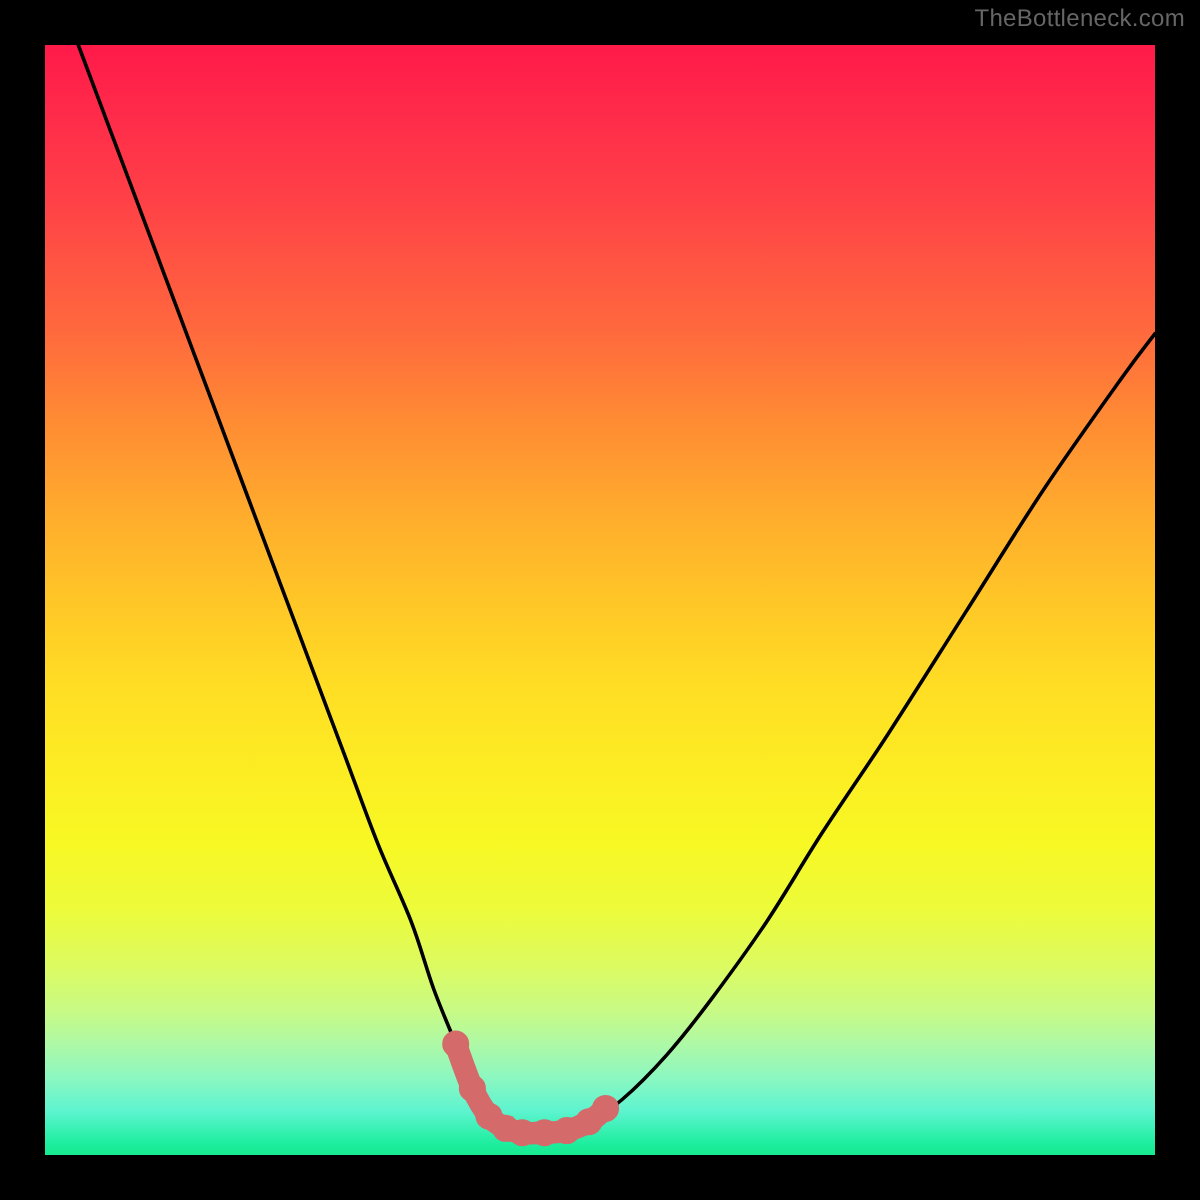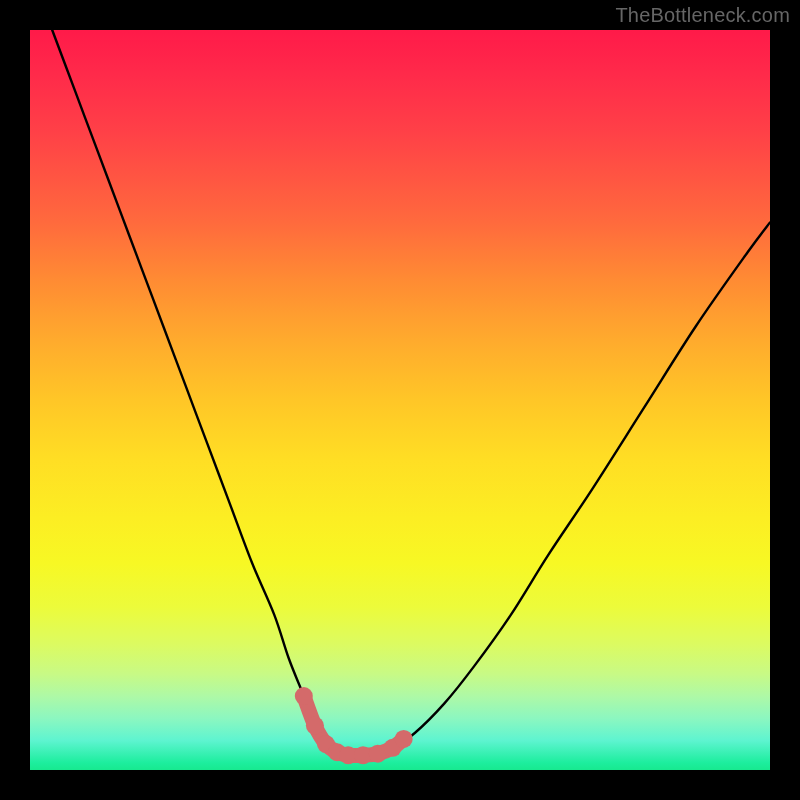--- a/index.html
+++ b/index.html
@@ -44,21 +44,21 @@
       #5ef4d0 96%,
       #1dee9e 99%,
       #17e98f 100%
     );
   }
   .watermark {
     position: absolute;
     top: 4px;
     right: 10px;
     color: #666;
-    font-size: 20px;
+    font-size: 16px;
     letter-spacing: 0.2px;
     user-select: none;
   }
   svg.curves {
     position: absolute;
     left: 0;
     top: 0;
     width: 740px;
     height: 740px;
     overflow: visible;

